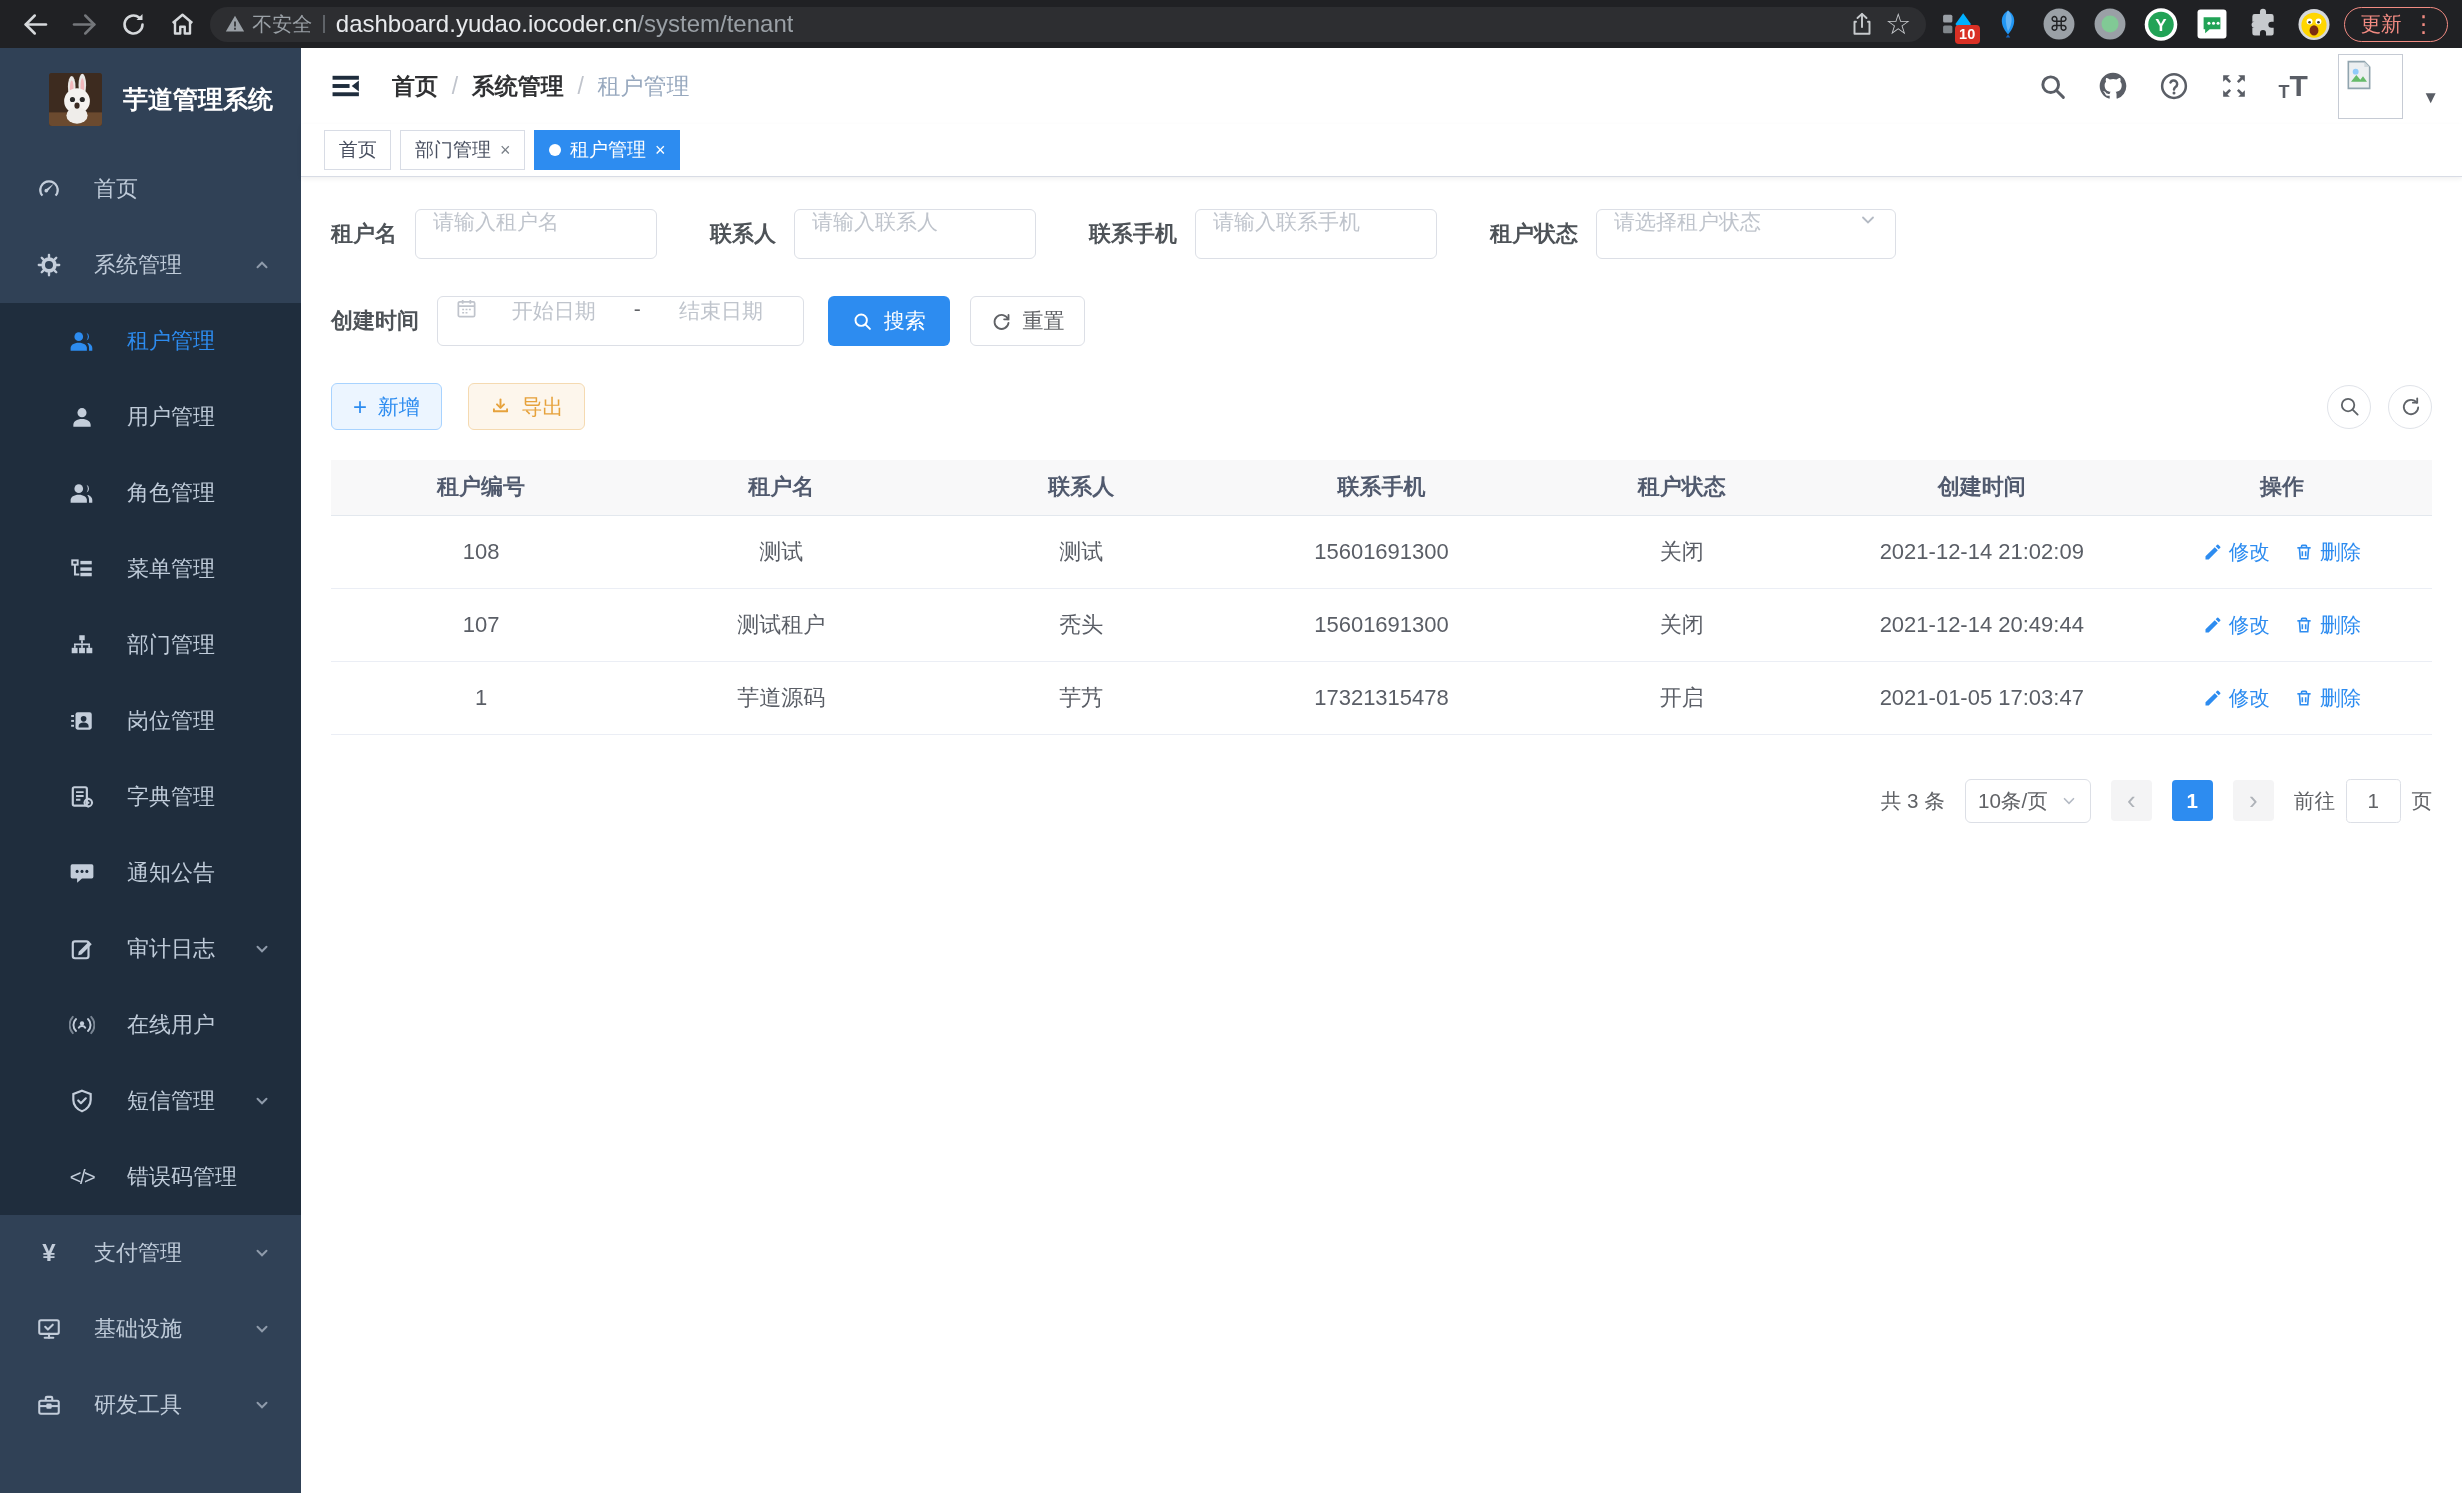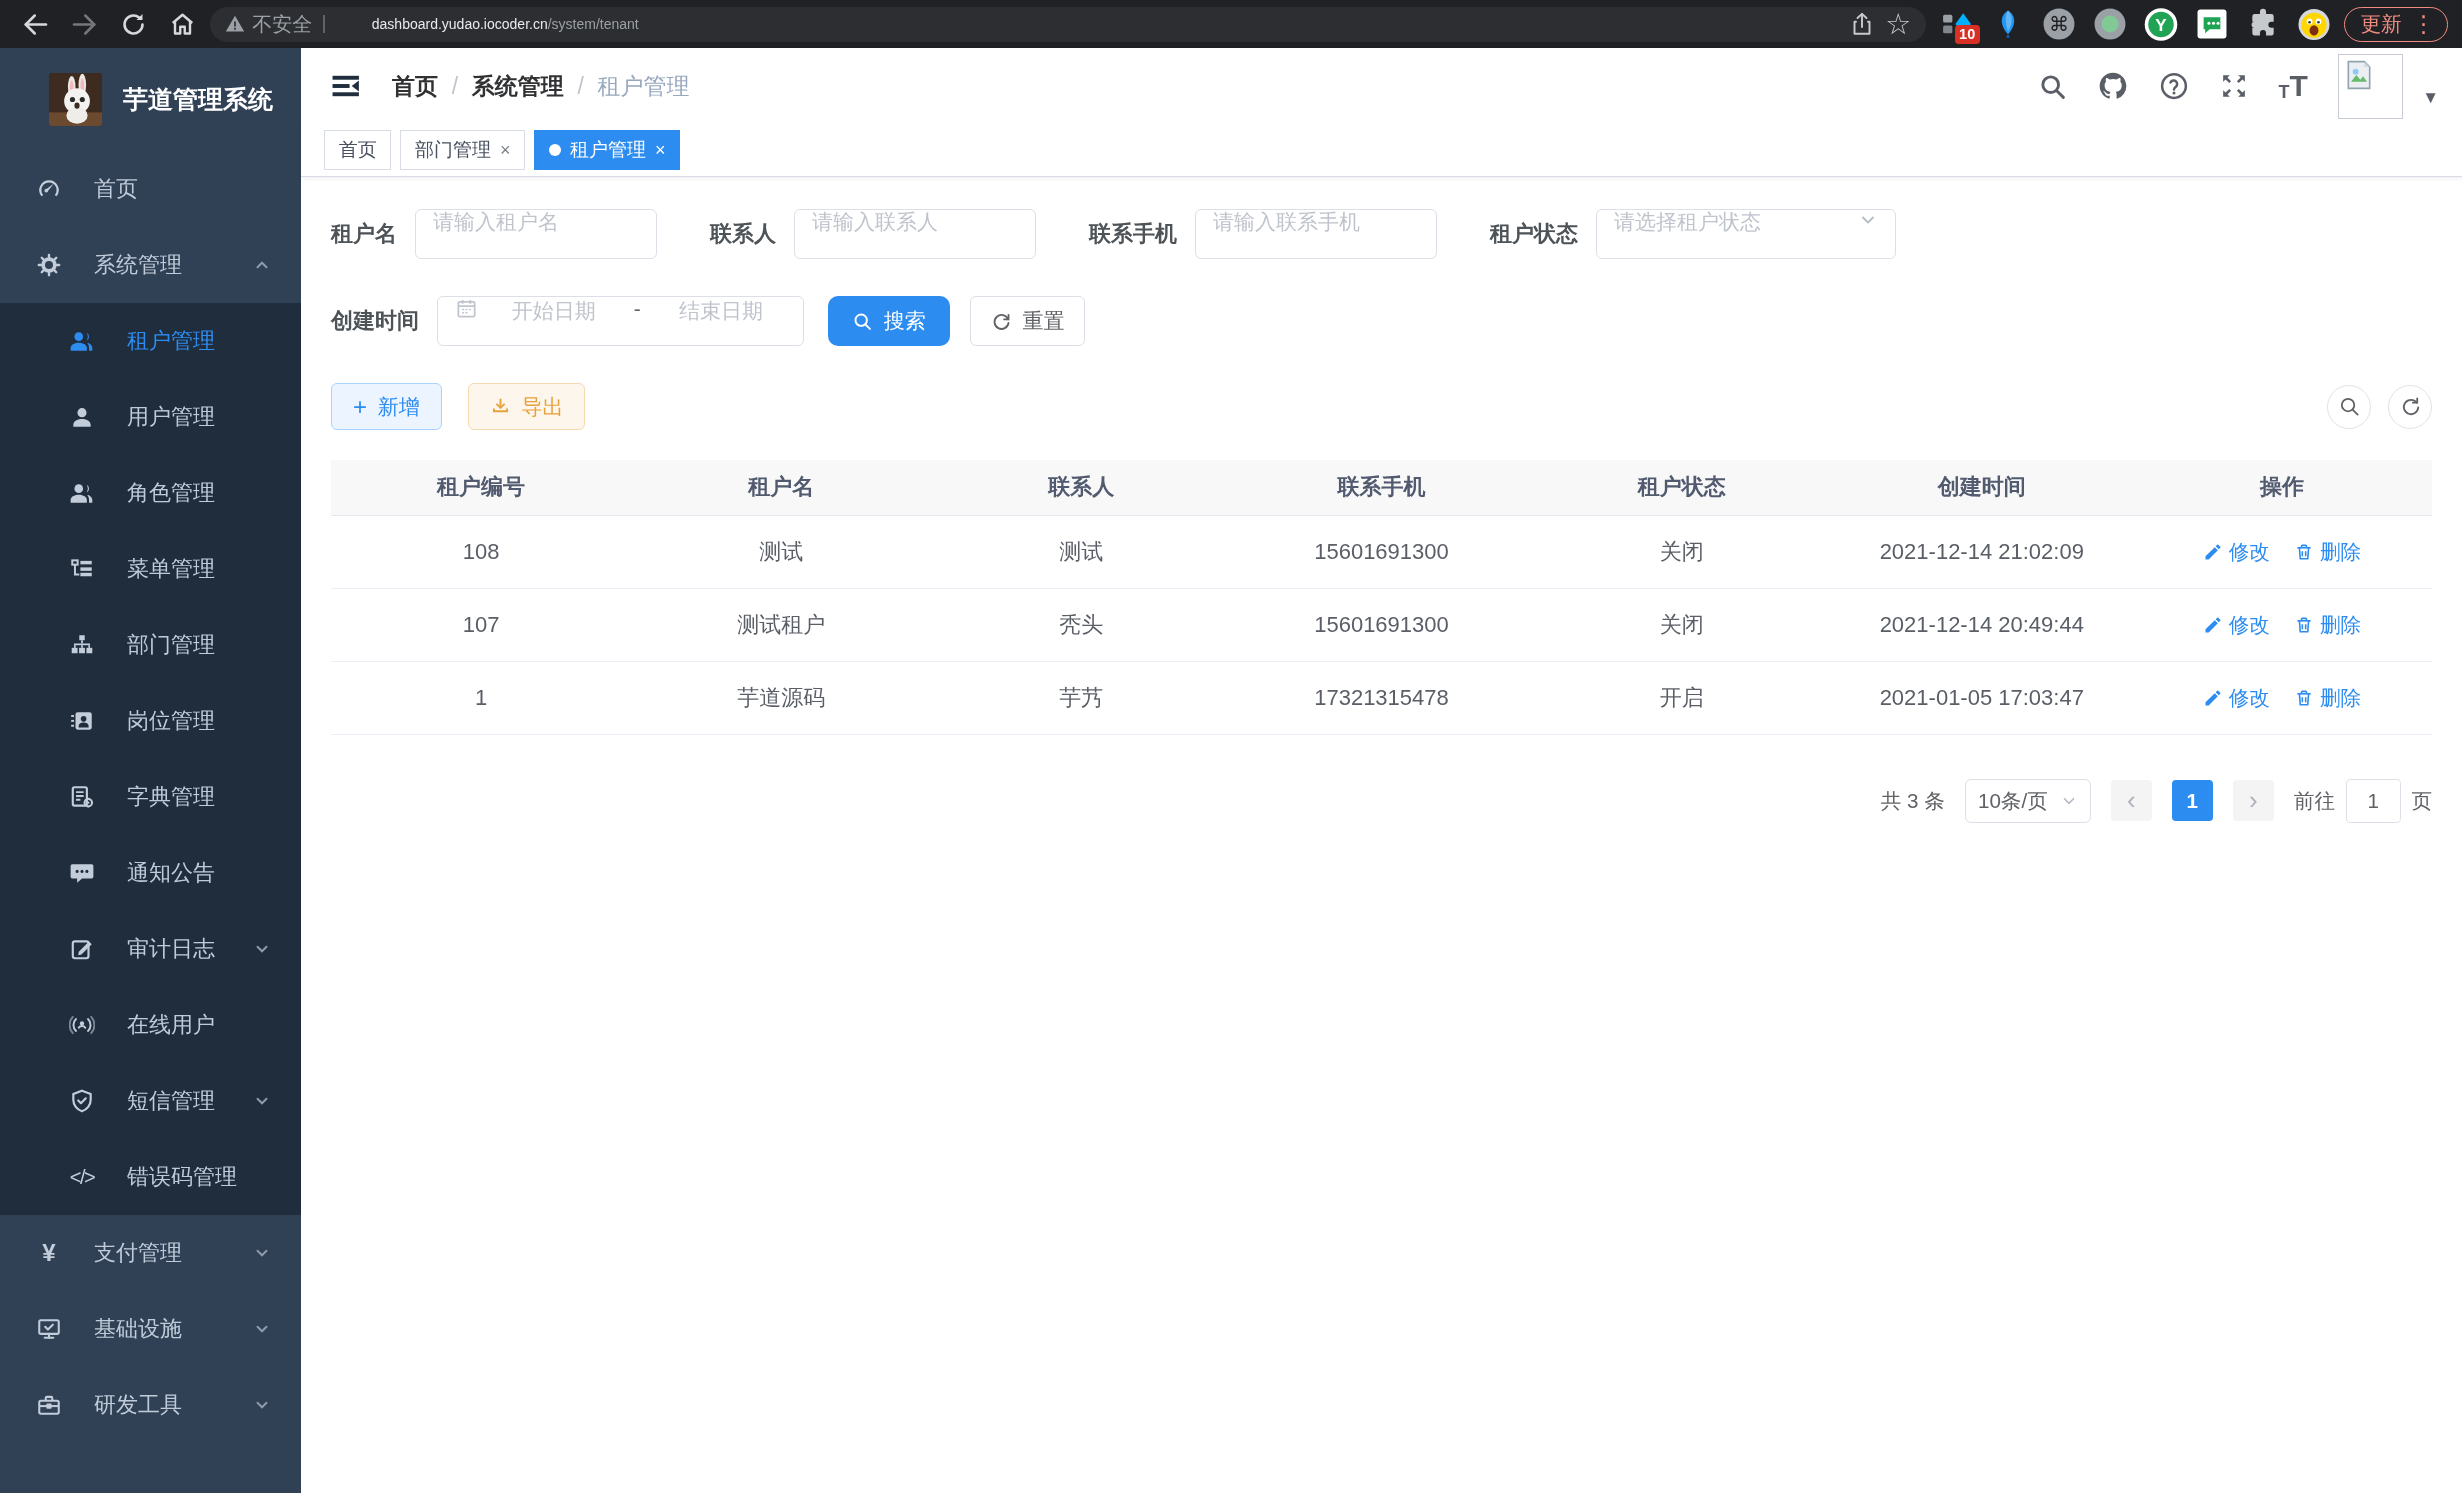--- a/index.html
+++ b/index.html
@@ -7,21 +7,21 @@
   body { font-family:"Liberation Sans","DejaVu Sans",sans-serif; background:#fff; color:#303133; }
   svg { display:block; }
 
   
   .browser-bar { height:48px; background:#202124; display:flex; align-items:center; padding:0 13.7px; gap:6px; }
   .bicon { width:43px; height:35px; display:flex; align-items:center; justify-content:center; border-radius:50%; color:#d6d9dc; flex:0 0 auto; }
   .bicon.dim { color:#74777b; }
   .omnibox { flex:1 1 auto; height:35px; background:#2d2e31; border-radius:17.5px; display:flex; align-items:center; padding:0 15px; gap:11px; min-width:0;justify-content:space-between; }
   .omni-warn { display:flex; align-items:center; gap:7.6px; color:#9aa0a6; font-size:20px; }
   .omni-sep { width:1.5px; height:18px; background:#5f6368; }
-  .omni-url { font-size:14px; color:#e8eaed; white-space:nowrap; overflow:hidden;margin-left:36px; }
+  .omni-url { font-size:24px; color:#e8eaed; white-space:nowrap; overflow:hidden; }
   .omni-url .path { color:#9aa0a6; }
   .omni-spacer { flex:1 1 auto; }
   .ext-row { display:flex; align-items:center; gap:17px; padding:0 7.6px; flex:0 0 auto; }
   .ext { width:34px; height:34px; display:flex; align-items:center; justify-content:center; position:relative; }
   .ext-badge { position:absolute; right:-6px; bottom:-3px; background:#d93025; color:#fff; font-size:14.5px; line-height:1; padding:2.3px 4.6px; border-radius:3.8px; font-weight:700; }
   .update-pill { display:flex; align-items:center; gap:10.7px; border:1.9px solid #f28b82; color:#f28b82; border-radius:18px; height:35px; padding:0 12px 0 15px; font-size:20.6px; flex:0 0 auto; }
   .kebab { font-size:23px; letter-spacing:0; }
 
   
   .app { display:flex; height:1446px; }
@@ -75,21 +75,21 @@
   .f-input input::placeholder { color:#bfc4cc; }
   .w-input { width:242px; }
   .gap { width:53px; flex:0 0 auto; }
   .select-caret { color:#b4bac4; flex:0 0 auto; }
   .date-range { width:367px; justify-content:flex-start; color:#bfc4cc; font-size:21px; }
   .date-range .dr-ph { flex:1 1 auto; text-align:center; white-space:nowrap; }
   .date-range .dr-sep { color:#606266; padding:0 4.6px; }
   .cal-icon { color:#c0c4cc; flex:0 0 auto; }
 
   .btn { height:50px; border-radius:6px; display:inline-flex; align-items:center; justify-content:center; gap:10.7px; font-size:21px; cursor:pointer; border:1.5px solid transparent; white-space:nowrap; }
-  .btn-primary { background:#2d8cf0; color:#fff; padding:0 23px; margin-left:24px;border-radius:10px; }
+  .btn-primary { background:#2d8cf0; color:#fff; padding:0 23px; margin-left:24px; }
   .btn-plain { background:#fff; border-color:#dcdfe6; color:#606266; padding:0 20px; margin-left:20px; }
   .toolbar-row { display:flex; align-items:center; margin-bottom:30px; }
   .btn-add { height:47px; background:#ecf5ff; border-color:#a8d3ff; color:#2d8cf0; padding:0 21px; }
   .btn-export { height:47px; background:#fdf6ec; border-color:#f5dab1; color:#e6a23c; padding:0 21px; margin-left:26px; }
   .toolbar-spacer { flex:1 1 auto; }
   .circle-btn { width:44px; height:44px; border-radius:50%; border:1.5px solid #e0e3e9; background:#fff; display:flex; align-items:center; justify-content:center; color:#5f6368; cursor:pointer; margin-left:17px; }
 
   
   table.grid { width:100%; border-collapse:collapse; table-layout:fixed; }
   .grid th { background:#f8f8f9; height:55px; font-size:22px; font-weight:700; color:#515a6e; border-bottom:1.5px solid #e3e8ee; }

